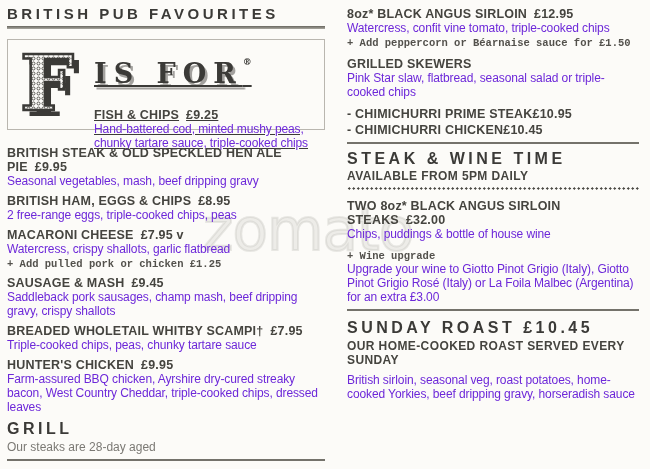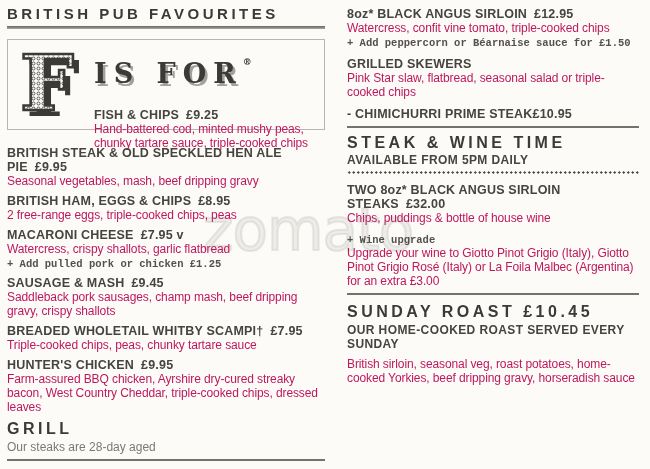--- a/index.html
+++ b/index.html
@@ -42,34 +42,34 @@
     background-image:radial-gradient(circle,#4c4a45 1px,transparent 1.35px);
     background-size:4.5px 3px;background-repeat:repeat-x;
   }
   
   .feature-box{
     margin-top:10px;height:91px;box-sizing:border-box;
     border:1px solid #b9b6af;background:#fcfbf8;
     display:flex;align-items:flex-start;padding:6px 10px 6px 8px;
   }
   .bigF{flex:0 0 78px;}
-  .feature-right{flex:1;padding-top:1px;}
+  .feature-right{flex:1;padding-top:1px;text-decoration:underline;}
   .isfor{
     font-family:"DejaVu Serif",serif;font-weight:bold;
     font-size:27px;line-height:30px;letter-spacing:7px;color:#3b3a37;
     text-shadow:2.5px 2.5px 0 rgba(90,88,84,.55);
     white-space:nowrap;
   }
   .isfor .reg{font-size:9px;letter-spacing:0;vertical-align:18px;text-shadow:none;}
   
   .items{margin-top:16px;}
   .mi{margin-bottom:6px;}
   .nm{font-weight:700;font-size:12.5px;line-height:14px;letter-spacing:.2px;color:#45443f;}
   .nm .price{margin-left:7px;}
-  .ds{font-size:12px;line-height:14px;letter-spacing:-0.1px;color:#be185d;}
+  .ds{font-size:12px;line-height:14px;letter-spacing:-0.1px;color:#6d28d9;}
   .mono{
     font-family:"Liberation Mono",monospace;font-weight:700;
     font-size:10.5px;line-height:12px;letter-spacing:0px;color:#53514c;
     margin-top:2px;white-space:nowrap;
   }
   .opt{font-weight:700;font-size:12.5px;line-height:16px;letter-spacing:.2px;color:#45443f;}
   .w262{max-width:262px;}
   .grill-head{margin-top:4px;}
   .mt8{margin-top:8px;} .mt9{margin-top:9px;} .mt7{margin-top:7px;}
   .mt6{margin-top:6px;} .mt5{margin-top:5px;} .mt4{margin-top:4px;}
@@ -152,20 +152,21 @@
       <div class="mono">+ Add peppercorn or Béarnaise sauce for £1.50</div>
     </div>
 
     <div class="mi mt8">
       <div class="nm"><span>GRILLED SKEWERS</span></div>
       <div class="ds w262">Pink Star slaw, flatbread, seasonal salad or triple-cooked chips</div>
     </div>
 
     <div class="mt7">
       <div class="opt"><span>- CHIMICHURRI PRIME STEAK</span><span class="price">£10.95</span></div>
+      <div class="opt"><span>- CHIMICHURRI CHICKEN</span><span class="price">£10.45</span></div>
     </div>
 
     <div class="rule2 mt4"></div>
 
     <div class="h1 big mt6" style="line-height:18px">STEAK &amp; WINE TIME</div>
     <div class="subhead" style="line-height:13px">AVAILABLE FROM 5PM DAILY</div>
     <div class="dotted"></div>
 
     <div class="mi mt9">
       <div class="nm"><span>TWO 8oz* BLACK ANGUS SIRLOIN STEAKS</span><span class="price">£32.00</span></div>

